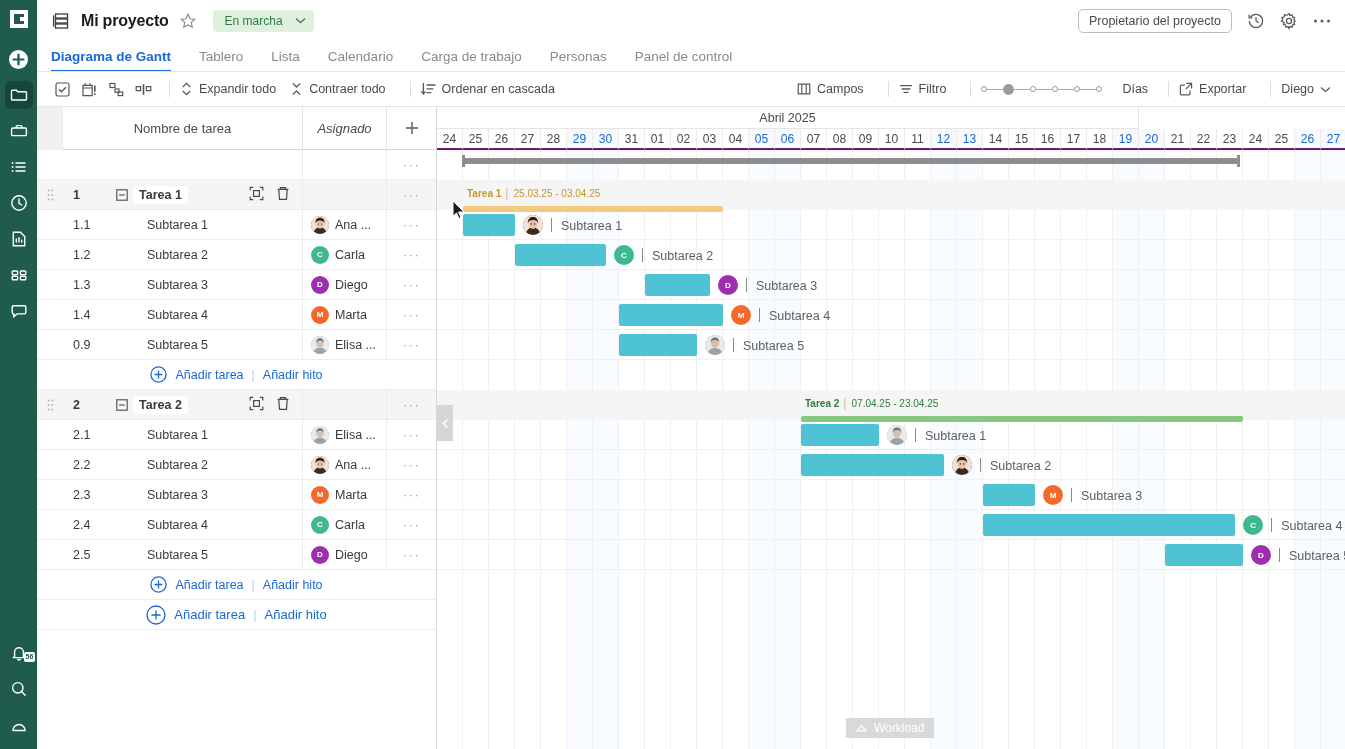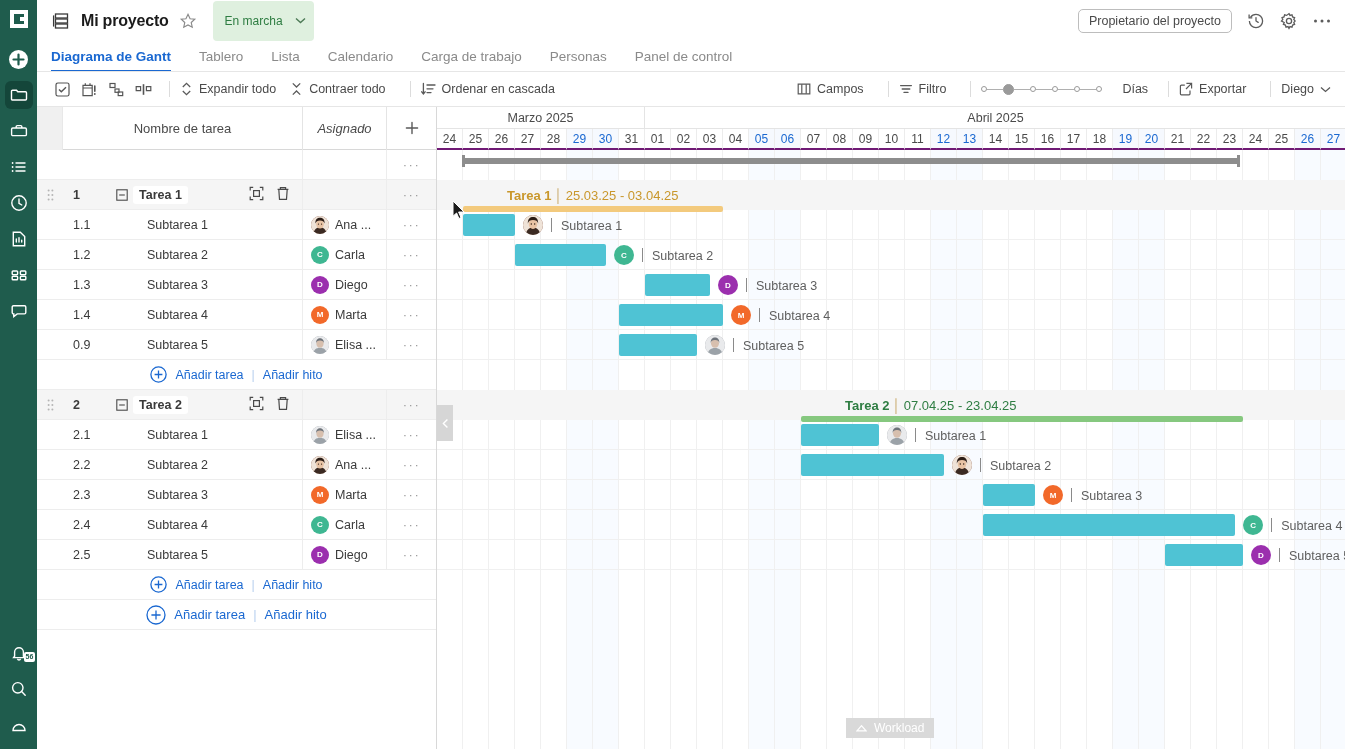--- a/index.html
+++ b/index.html
@@ -39,21 +39,21 @@
   
   .header {
     position:absolute; left:37px; top:0; width:1308px; height:41px;
     background:#fff; display:flex; align-items:center; padding:0 14px;
   }
   .proj-icon { width:20px; height:20px; margin-right:10px; color:#3a3a3a; }
   .proj-title { font-size:16px; font-weight:bold; color:#1b1b1b; letter-spacing:-0.2px; }
   .star-icon { margin-left:10px; width:18px; height:18px; color:#7b7b7b; cursor:pointer; }
   .status-chip {
     margin-left:16px; background:#dff0df; color:#2e7d42; border-radius:4px;
-    height:40px; display:flex; align-items:center; padding:0 8px 0 12px; font-size:12px;
+    height:22px; display:flex; align-items:center; padding:0 8px 0 12px; font-size:12px;
     cursor:pointer;
   }
   .status-chip .caret { margin-left:12px; color:#4d7a56; display:flex; }
   .header-right { margin-left:auto; display:flex; align-items:center; gap:14px; }
   .owner-chip {
     border:1px solid #bdbdbd; border-radius:5px; height:24px; padding:0 10px;
     display:flex; align-items:center; font-size:12.5px; color:#4a4a4a; cursor:pointer;
   }
   .hicon { width:19px; height:19px; color:#5c5c5c; cursor:pointer; display:flex; align-items:center; justify-content:center;}
 
@@ -152,21 +152,21 @@
   .tl-body { position:relative; height:599px; }
   .tl-cols { position:absolute; inset:0; display:flex; }
   .tl-col { width:26px; flex:0 0 26px; border-right:1px solid #f0f0f0; height:100%; }
   .tl-col.we { background:#f8fbff; }
   .scrollbar-row { position:absolute; left:0; top:0; height:21px; width:100%; }
   .sb-track { position:absolute; left:25px; top:8px; height:6px; background:#8d8d8d; border-radius:0; }
   .sb-cap { position:absolute; top:5px; width:3px; height:12px; background:#8d8d8d; }
 
   .tl-rowline { position:absolute; left:0; width:908px; height:1px; background:#f0f0f0; }
   .group-band { position:absolute; left:0; width:908px; height:30px; background:#f5f5f5; }
-  .group-label { position:absolute; font-size:13px; white-space:nowrap;margin-left:40px; }
+  .group-label { position:absolute; font-size:10px; white-space:nowrap; }
   .group-label b { font-weight:bold; }
   .group-sep { color:#c9a96a; margin:0 3px; }
   .group-bar { position:absolute; height:6px; border-radius:2px; }
 
   .bar { position:absolute; height:22px; background:#4fc3d4; border-radius:2px; }
   .bar-avatar { position:absolute; width:20px; height:20px; border-radius:50%;
     display:flex; align-items:center; justify-content:center; font-size:8px; color:#fff; font-weight:bold; overflow:hidden; }
   .bar-tick { position:absolute; width:1px; height:14px; background:#8a8a8a; }
   .bar-label { position:absolute; font-size:12.5px; color:#5e5e5e; white-space:nowrap; }
 
@@ -669,21 +669,20 @@
           </span>
           <a>Añadir tarea</a>
           <span class="pipe">|</span>
           <a>Añadir hito</a>
         </div>
       </div>
   </div>
 
   <div class="timeline">
     <div class="tl-months" id="tl-months">
-        <div class="tl-month" style="width:208px;flex:0 0 208px">Marzo 2025</div>
         <div class="tl-month" style="width:702px;flex:0 0 702px">Abril 2025</div>
       </div>
     <div class="tl-days" id="tl-days">
         <div class="tl-day">24</div>
         <div class="tl-day">25</div>
         <div class="tl-day">26</div>
         <div class="tl-day">27</div>
         <div class="tl-day">28</div>
         <div class="tl-day we">29</div>
         <div class="tl-day we">30</div>

